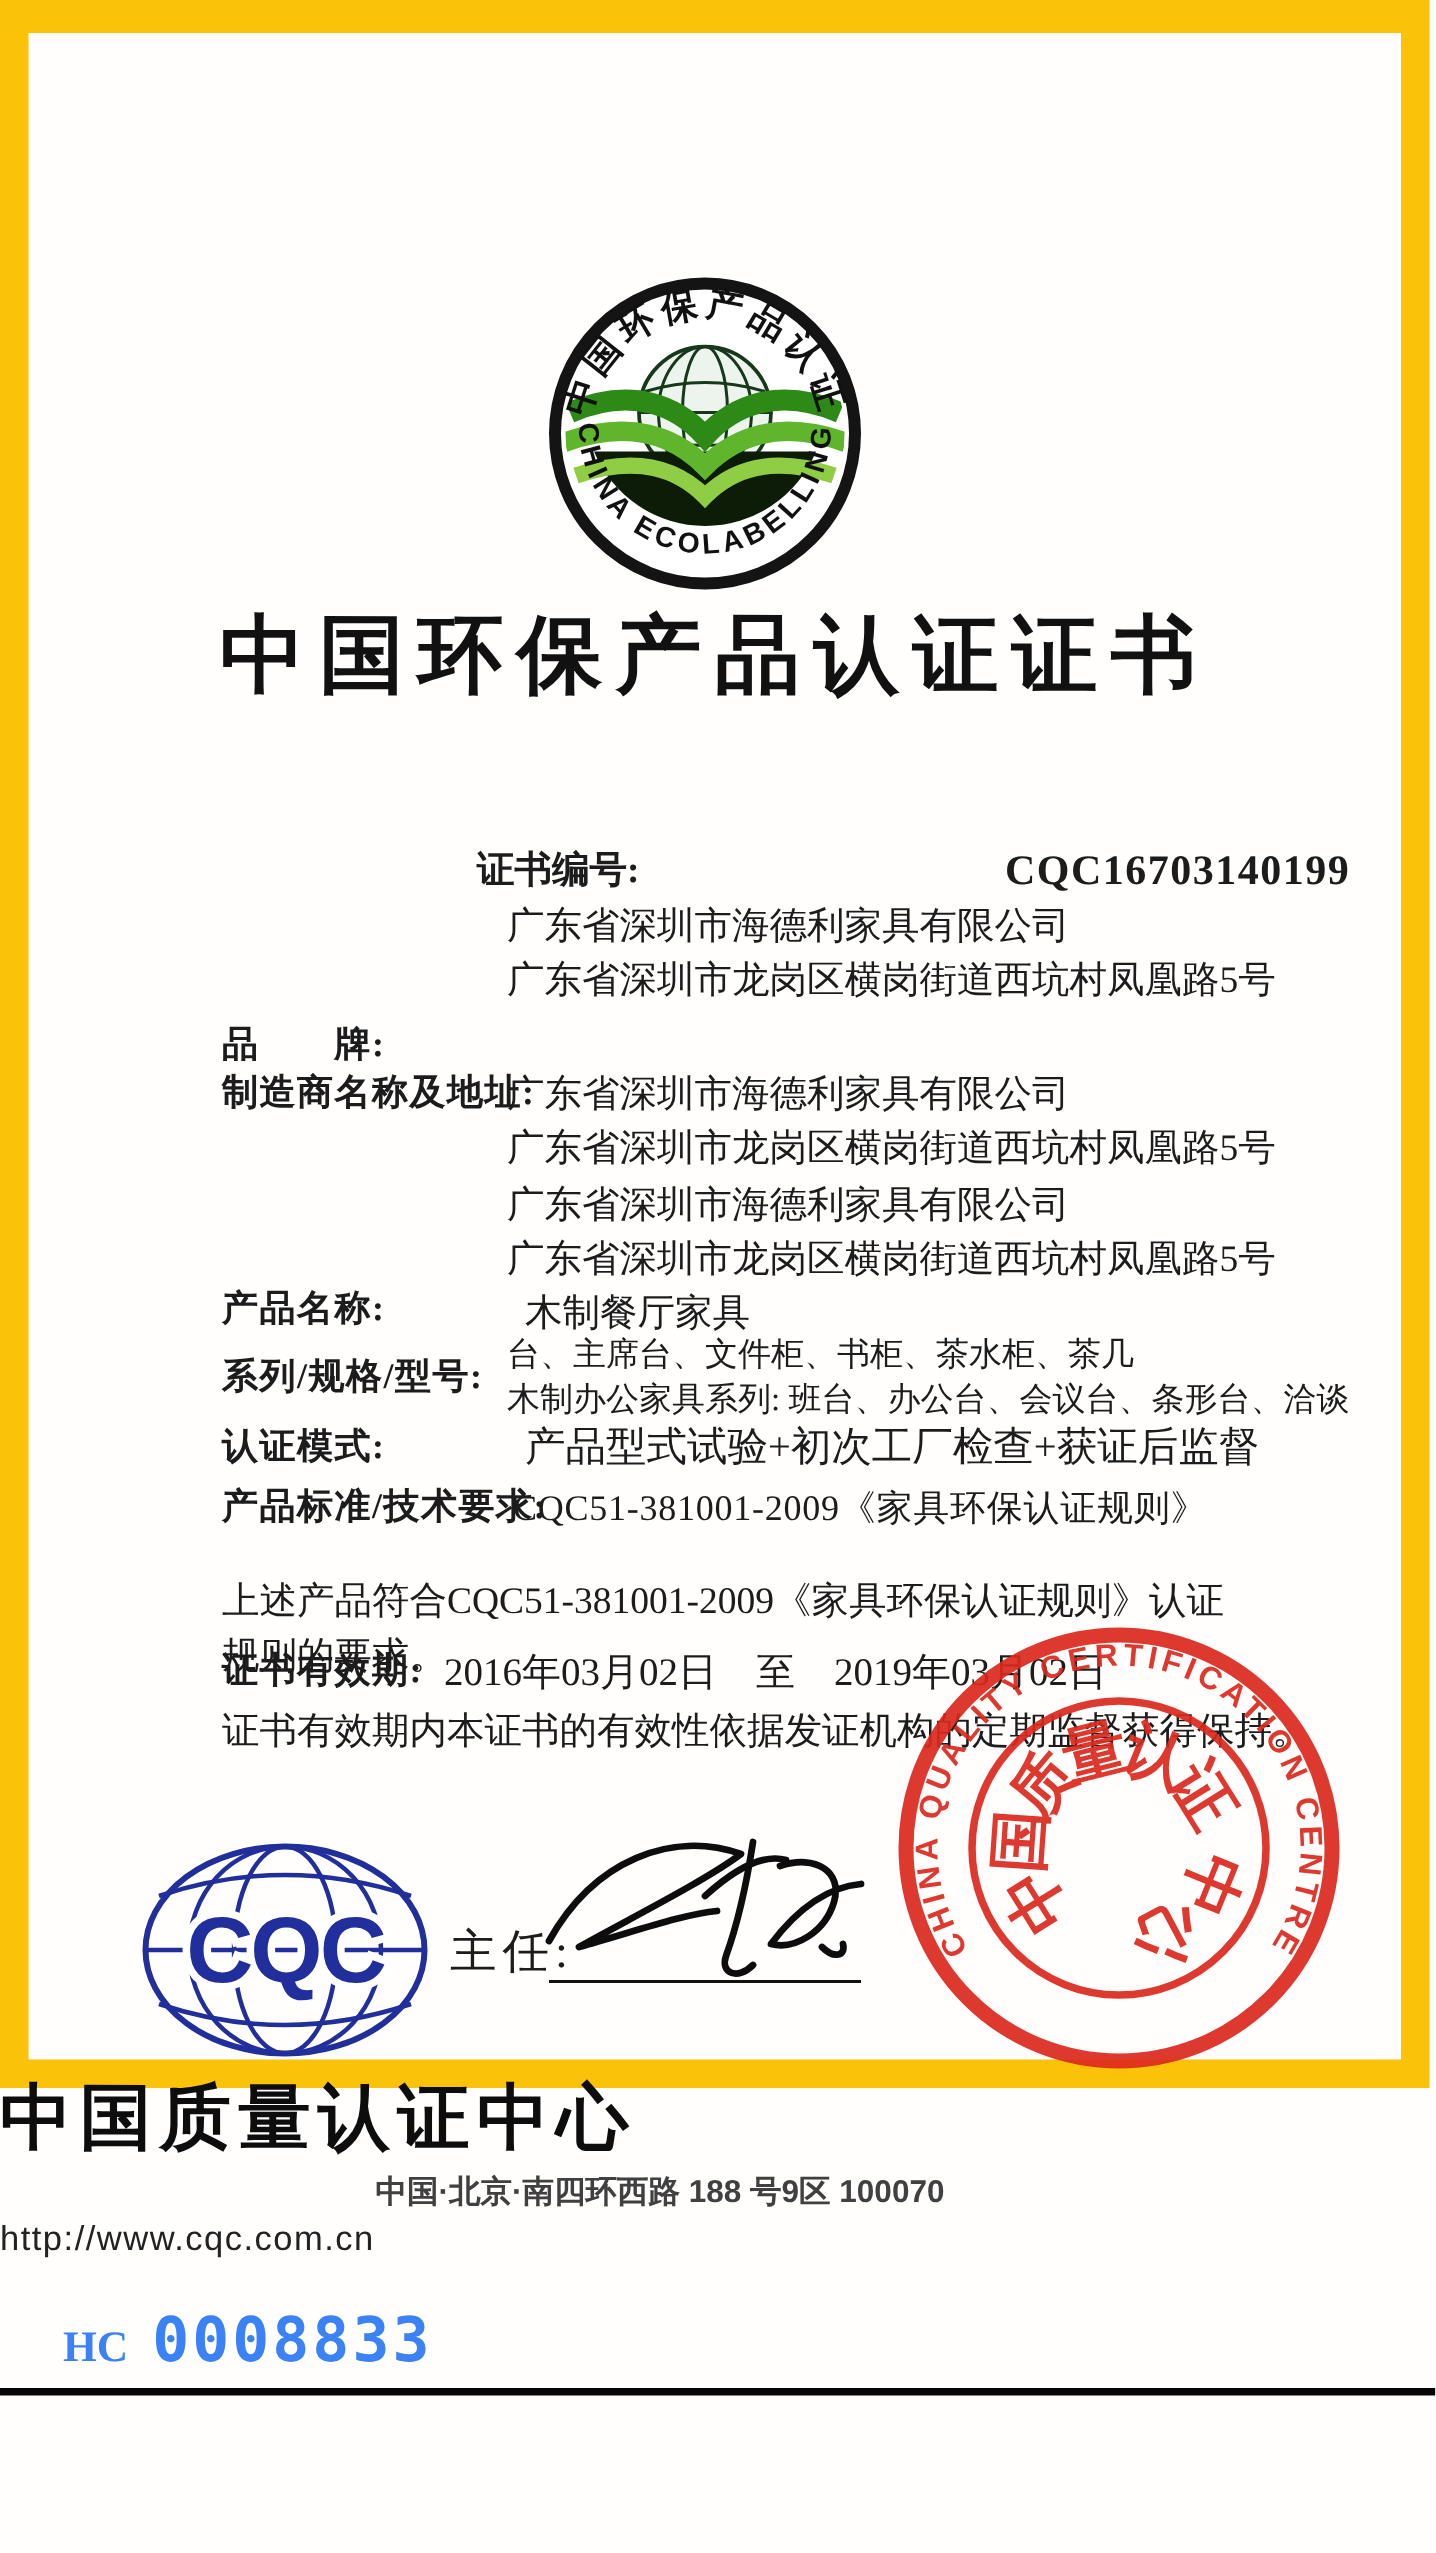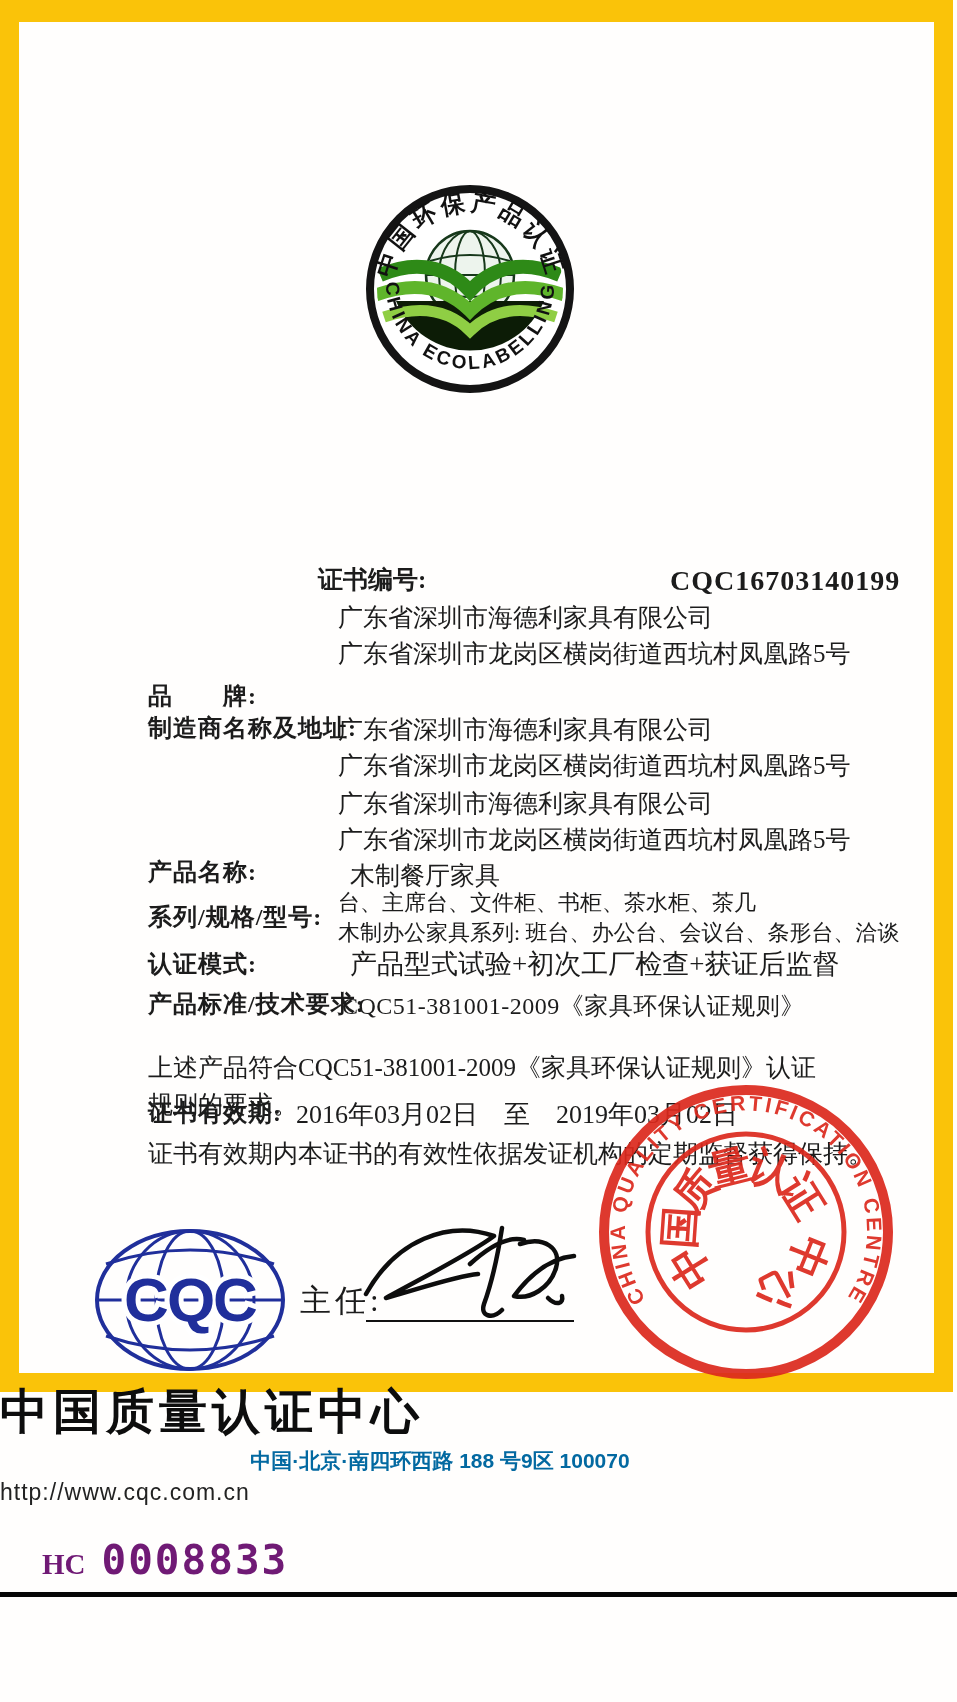--- a/index.html
+++ b/index.html
@@ -37,25 +37,25 @@
   
   .cqc-logo{position:absolute;left:92px;top:1226px;}
   .director{position:absolute;left:300px;top:1280px;font-size:31px;font-weight:normal;letter-spacing:4px;}
   .sig-line{position:absolute;left:366px;top:1240px;width:208px;height:80px;border-bottom:2px solid #111;}
   .signature{position:absolute;left:352px;top:1210px;}
   .stamp{position:absolute;left:595px;top:1081px;opacity:0.92;}
   
   .org{position:absolute;left:0;top:1380px;width:880px;margin:0;text-align:left;
        font-family:"Liberation Sans",sans-serif;font-size:48px;font-weight:bold;letter-spacing:5px;color:#0d0d0d;}
   .addr{position:absolute;left:0;top:1447px;width:880px;text-align:center;
-        font-family:"Liberation Sans",sans-serif;font-size:21px;font-weight:bold;color:#0369a1;}
+        font-family:"Liberation Sans",sans-serif;font-size:21px;font-weight:bold;color:#404040;}
   .url{position:absolute;left:0;top:1479px;width:880px;text-align:left;
        font-family:"Liberation Sans",sans-serif;font-size:23px;letter-spacing:1px;color:#222;}
   
-  .serial{position:absolute;left:42px;top:1536px;color:#701a75;white-space:nowrap;}
+  .serial{position:absolute;left:42px;top:1536px;color:#3b82f6;white-space:nowrap;}
   .serial .pre{font-family:"Liberation Serif",serif;font-size:29px;font-weight:600;vertical-align:baseline;}
   .serial .num{font-family:"DejaVu Sans Mono",monospace;font-size:41px;font-weight:bold;
                letter-spacing:2px;margin-left:16px;}
   .scan-edge{position:absolute;left:0;top:1592px;width:957px;height:5px;background:#060606;}
 </style>
 </head>
 <body>
 
 <div class="page">
 
@@ -83,20 +83,21 @@
       <path d="M 22,136 C 64,122 90,132 108,150 C 126,132 152,122 194,136" fill="none" stroke="#8FCE44" stroke-width="11"></path>
     </g>
     <text font-family="Liberation Sans, sans-serif" font-size="24" font-weight="bold" fill="#111" letter-spacing="4">
       <textPath href="#arcTop" startOffset="50%" text-anchor="middle">中国环保产品认证</textPath>
     </text>
     <text font-family="Liberation Sans, sans-serif" font-size="19" font-weight="bold" fill="#111" letter-spacing="3">
       <textPath href="#arcBottom" startOffset="50%" text-anchor="middle">CHINA ECOLABELLING</textPath>
     </text>
   </svg>
 
+  <h1 class="title">中国环保产品认证证书</h1>
 
   <div class="certno">
     <span>证书编号:</span><span class="val">CQC16703140199</span>
   </div>
 
   <span class="lbl l1">品　　牌:</span>
   <span class="lbl l2">制造商名称及地址:</span>
   <span class="lbl l4">产品名称:</span>
   <span class="lbl l5">系列/规格/型号:</span>
   <span class="lbl l6">认证模式:</span>

